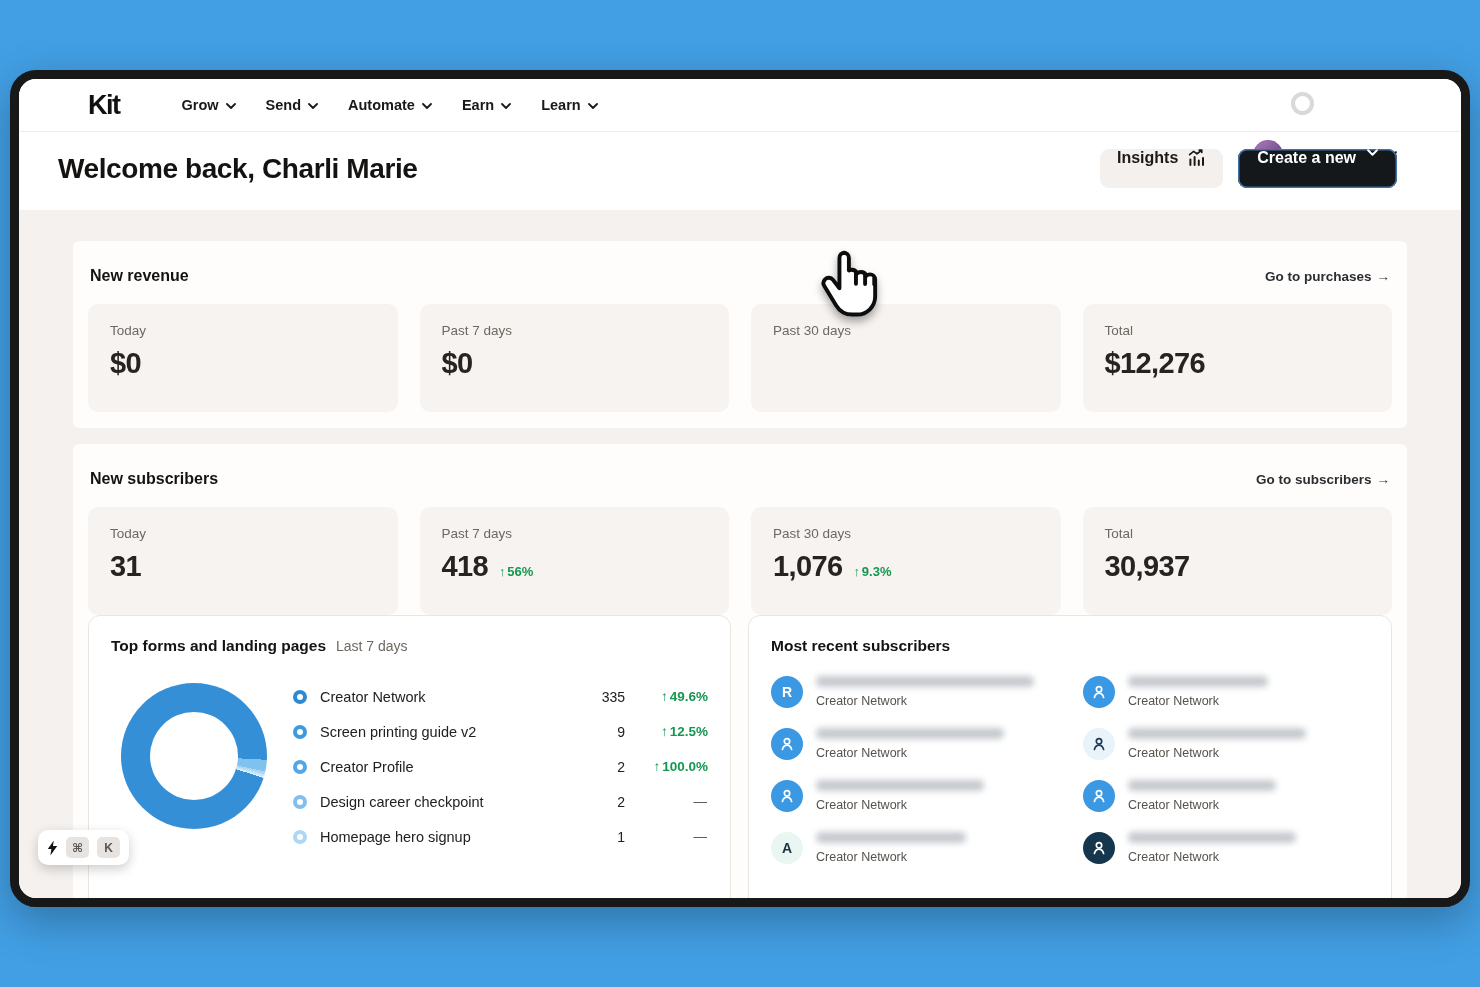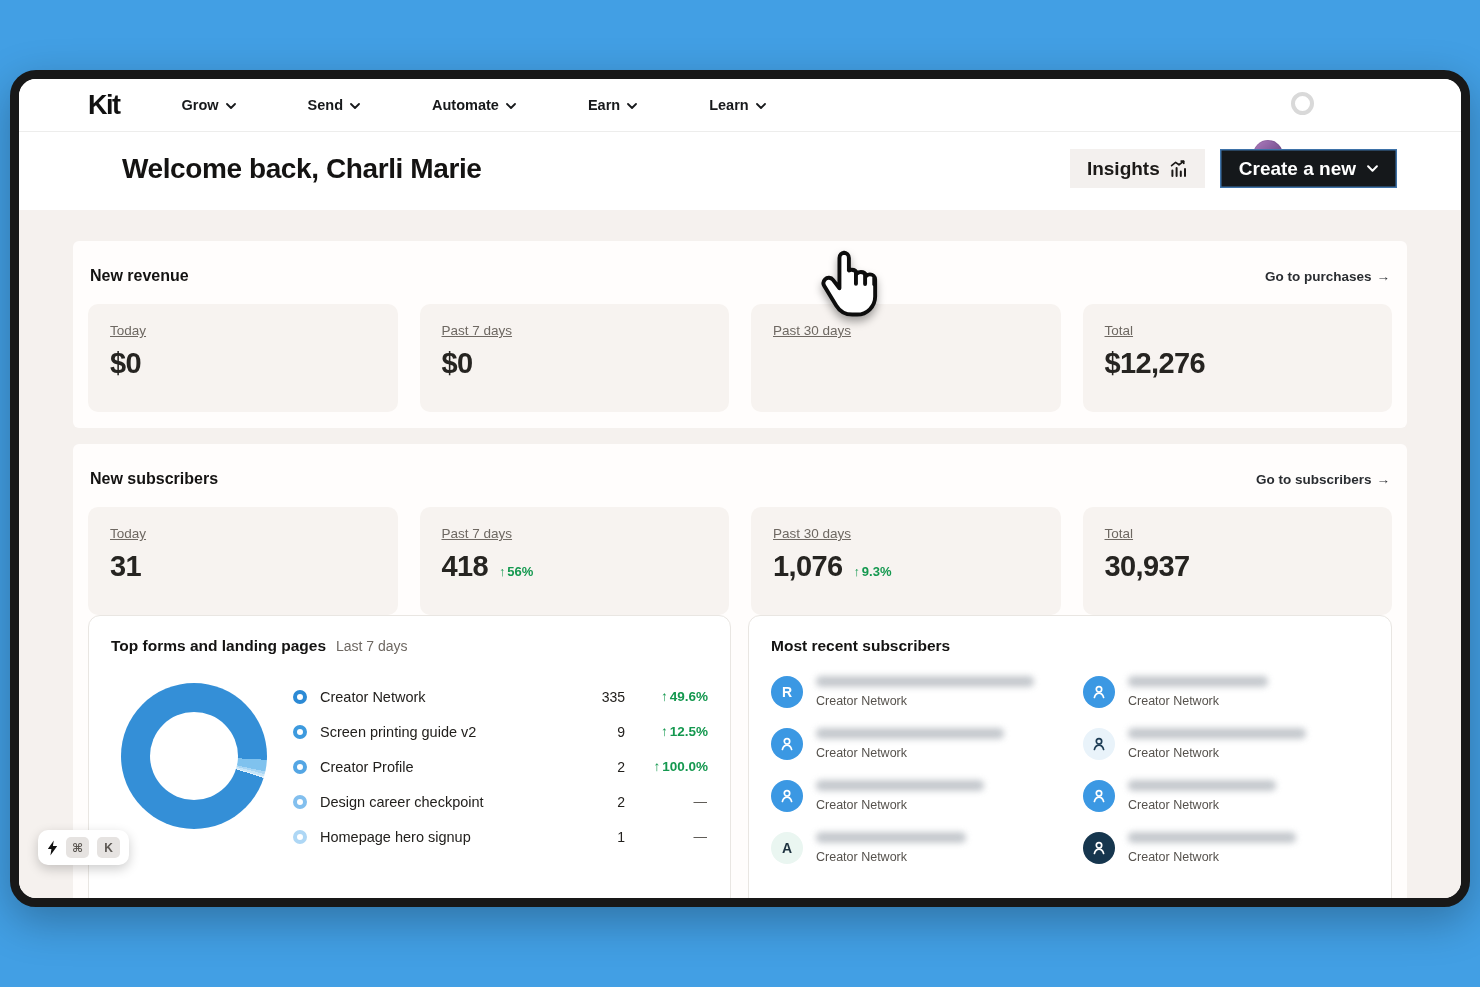--- a/index.html
+++ b/index.html
@@ -15,21 +15,21 @@
     background:#fff; border:9px solid #181818; border-radius:26px;
     overflow:hidden; box-shadow:0 14px 44px rgba(0,0,0,.28);
   }
 
   
   .nav {
     height:53px; display:flex; align-items:center;
     padding:0 64px 0 69px; border-bottom:1px solid #ededec; background:#fff;
   }
   .logo { font-size:27px; font-weight:900; letter-spacing:-1.5px; color:#111; margin-right:62px; }
-  .nav-items { display:flex; gap:72px; align-items:center; }
+  .nav-items { display:flex; gap:30px; align-items:center; }
   .nav-item { display:flex; align-items:center; gap:7px; font-size:14.5px; font-weight:700; color:#17191b; cursor:pointer; }
   .nav-item svg { margin-top:2px; }
   .nav-right { margin-left:auto; display:flex; align-items:center; gap:25px;flex-direction:column; }
   .bell-wrap { position:relative; width:26px; height:26px; display:flex; align-items:flex-end; justify-content:center; }
   .badge {
     position:absolute; top:-8px; right:-5px; min-width:21px; height:21px; border-radius:50%;
     background:#3fc873; color:#123a22; font-size:11px; font-weight:700;
     display:flex; align-items:center; justify-content:center;
   }
   .status-ring { width:23px; height:23px; border-radius:50%; border:4.5px solid #d9d9d9; background:#fff; }
@@ -39,40 +39,40 @@
     background:
       radial-gradient(circle at 50% 64%, #e9c6ae 0 33%, rgba(0,0,0,0) 34%),
       linear-gradient(140deg,#a777b8 10%,#7b5494 55%,#4f3568 100%);
     box-shadow:inset 0 0 0 1px rgba(0,0,0,.08);
   }
   .user-name { font-size:14.5px; font-weight:700; color:#17191b; }
 
   
   .welcome {
     display:flex; align-items:center; justify-content:space-between;
-    padding:17px 64px 22px 103px; background:#fff;
+    padding:17px 64px 22px 39px; background:#fff;
   }
   .welcome h1 { font-size:28px; font-weight:800; letter-spacing:-.4px; color:#141312; }
   .welcome-actions { display:flex; align-items:center; gap:15px; }
-  .btn { height:39px; border:none; border-radius:0; display:flex; align-items:center; cursor:pointer;
-         font-family:inherit; font-size:19px; font-weight:700; }
+  .btn { height:39px; border:none; border-radius:9px; display:flex; cursor:pointer;
+         font-family:inherit; font-size:16px; font-weight:700; }
   .btn-insights { background:#f3f0ee; color:#1c1a18; padding:0 17px; gap:9px; }
   .btn-create { background:#15181b; color:#fff; padding:0 19px; gap:11px; box-shadow:inset 0 0 0 1.5px #3e72a8; }
 
   
   .content { background:#f5f1ee; padding:31px 54px 0; height:calc(100% - 125px); }
   .panel { background:#fffdfc; border-radius:6px; padding:17px 15px 16px; }
   .panel.second { margin-top:16px; padding-bottom:40px; }
   .panel-head { display:flex; align-items:center; justify-content:space-between; padding:9px 2px 19px; }
   .panel-title { font-size:16px; font-weight:700; color:#141312; }
   .panel-link { font-size:13.5px; font-weight:600; color:#2a2d31; cursor:pointer; display:flex; gap:5px; align-items:center; }
 
   .cards { display:grid; grid-template-columns:repeat(4,1fr); gap:22px; }
   .stat-card { background:#f7f3f0; border-radius:10px; padding:19px 22px; height:108px; }
-  .stat-label { font-size:13.5px; color:#6e6862; margin-bottom:11px;text-decoration:underline; }
+  .stat-label { font-size:13.5px; color:#6e6862; margin-bottom:11px; }
   .stat-value-row { display:flex; align-items:flex-end; gap:11px; }
   .stat-value { font-size:29px; font-weight:800; letter-spacing:-.6px; line-height:1; color:#262421; }
   .stat-delta { font-size:13px; font-weight:700; margin-bottom:2px; display:flex; gap:2px; align-items:baseline; }
   .delta-up { color:#14984f; }
   .delta-down { color:#45413c; }
   .delta-arrow { font-size:12.5px; }
 
   .bottom-grid { display:grid; grid-template-columns:643px 1fr; gap:17px; }
   .sub-card { background:#fff; border:1px solid #e9e6e2; border-radius:12px; padding:21px 22px; min-height:300px; }
 

